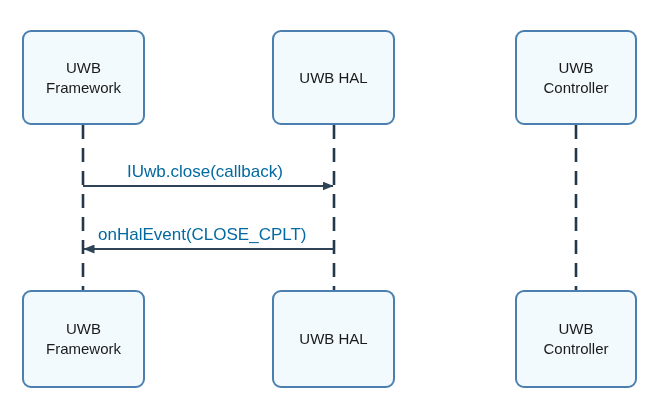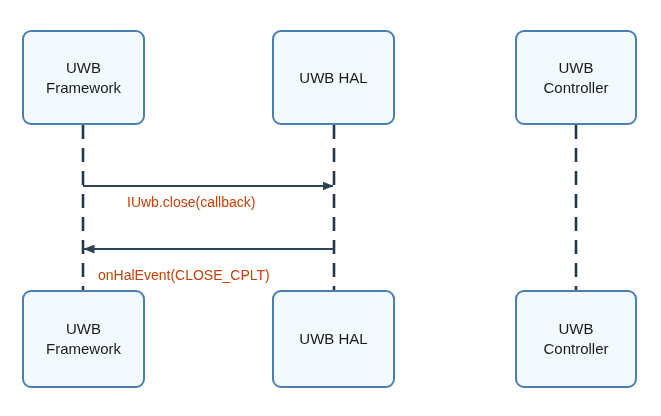--- a/index.html
+++ b/index.html
@@ -41,28 +41,27 @@
     line-height: 1.32;
     font-family: "Liberation Sans", sans-serif;
     z-index: 3;
   }
   .lane-label {
     display: block;
     white-space: pre-line;
   }
   .msg-label {
     position: absolute;
-    color: #c2410c;
-    font-size: 14px;
+    color: #0369a1;
+    font-size: 17px;
     font-family: "Liberation Sans", sans-serif;
     white-space: nowrap;
     background: #ffffff;
     padding: 0 3px;
     z-index: 4;
-    margin-top: 32px;
   }
 </style>
 </head>
 <body>
 
 <div id="diagram-canvas">
 
   <svg id="diagram-svg" viewBox="0 0 661 416" xmlns="http://www.w3.org/2000/svg">
     <defs>
       <marker id="arrowhead-right" markerWidth="11" markerHeight="9" refX="10.5" refY="4.5" orient="auto" markerUnits="userSpaceOnUse">
@@ -100,15 +99,15 @@
   </div>
   <div class="lane-box" style="left:272px; top:290px; width:123px; height:98px;">
     <span class="lane-label">UWB HAL</span>
   </div>
   <div class="lane-box" style="left:515px; top:290px; width:122px; height:98px;">
     <span class="lane-label">UWB
 Controller</span>
   </div>
 
   <div class="msg-label" style="left:124px; top:162px;">IUwb.close(callback)</div>
-  <div class="msg-label" style="left:95px; top:235px;">onHalEvent(CLOSE_CPLT)</div>
+  <div class="msg-label" style="left:95px; top:225px;">onHalEvent(CLOSE_CPLT)</div>
 
 </div>
 
 </body></html>

